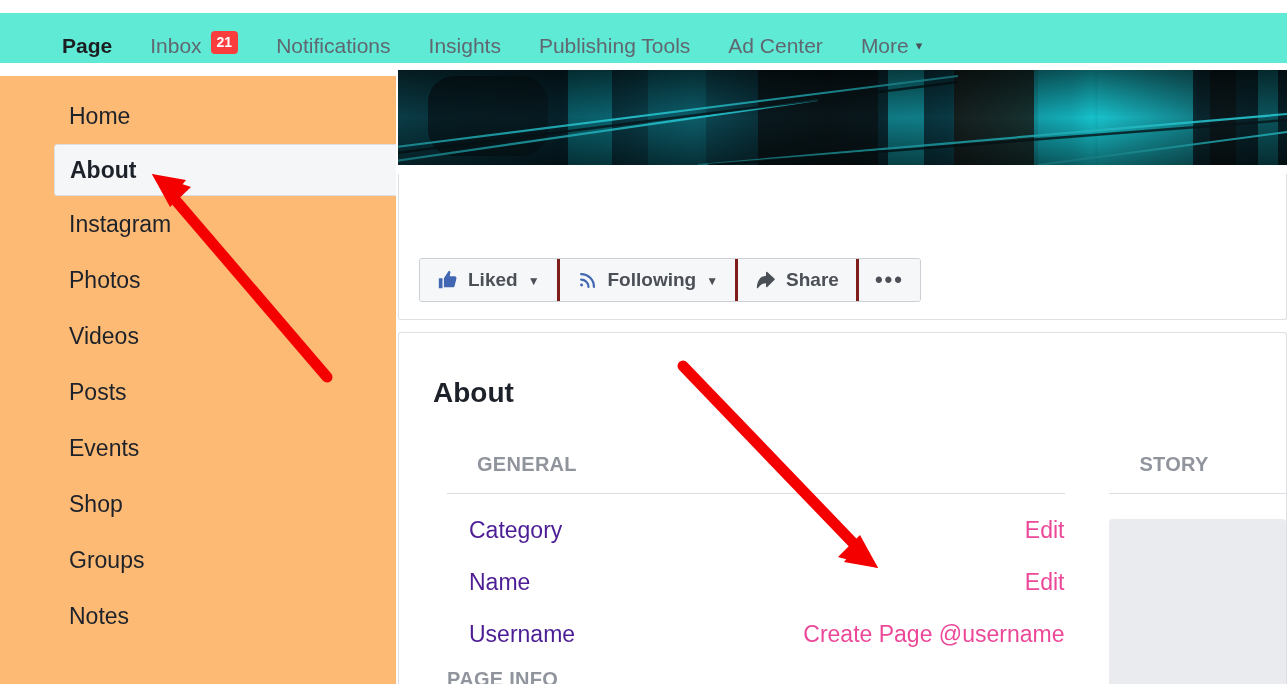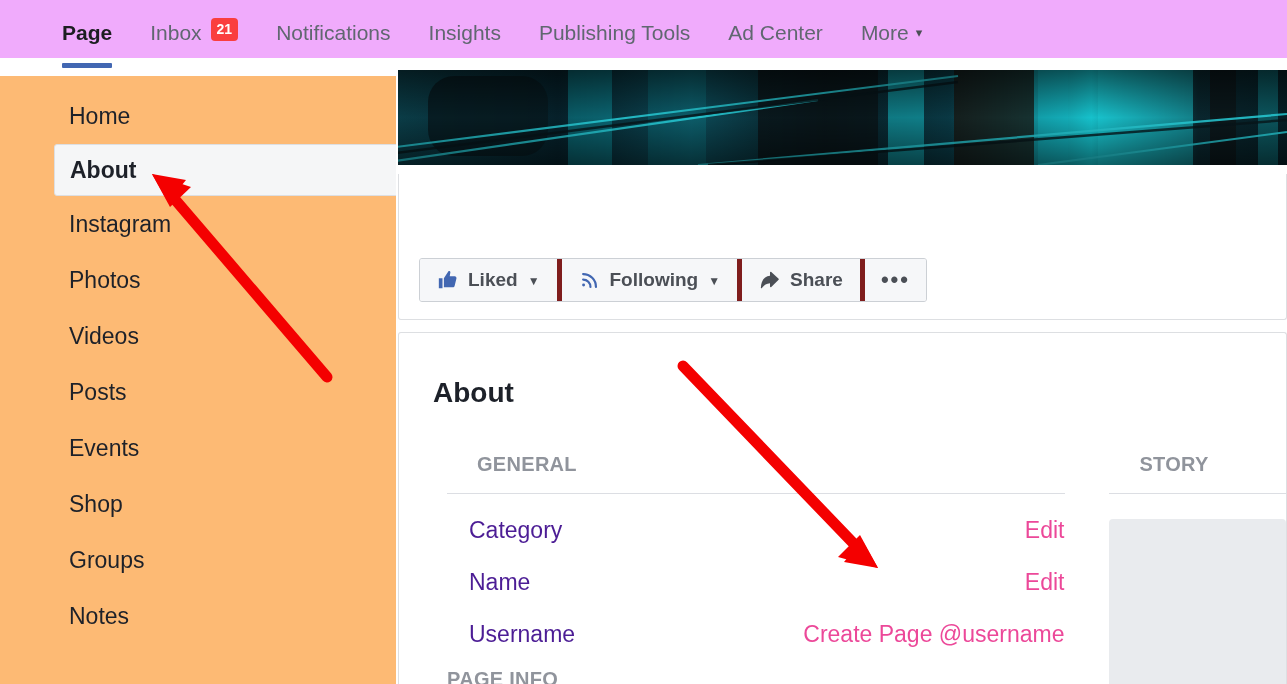--- a/index.html
+++ b/index.html
@@ -7,22 +7,22 @@
     width: 1287px; height: 684px;
     overflow: hidden;
     background: #ffffff;
     font-family: "Liberation Sans", sans-serif;
     -webkit-font-smoothing: antialiased;
   }
   #root { position: relative; width: 1287px; height: 684px; background: #ffffff; }
 
   
   .topnav {
-    position: absolute; left: 0; top: 0; width: 1287px; height: 58px;
-    background: #f0abfc;
+    position: absolute; left: 0; top: 13px; width: 1287px; height: 50px;
+    background: #5eead4;
     display: flex; align-items: flex-start;
   }
   .nav-items { display: flex; align-items: flex-start; padding-left: 62px; }
   .nav-item {
     position: relative;
     font-size: 21px;
     color: #606770;
     padding: 22px 0 0 0;
     margin-right: 38px;
     height: 70px;
@@ -111,21 +111,21 @@
     background: #f6f7f9;
     height: 44px;
   }
   .btn {
     display: flex; align-items: center;
     padding: 0 17px;
     font-size: 19px;
     font-weight: bold;
     color: #4b4f56;
     background: #f6f7f9;
-    border-right: 5px solid #7f1d1d;
+    border-right: 3px solid #7f1d1d;
     cursor: pointer;
     white-space: nowrap;
   }
   .btn:last-child { border-right: none; }
   .btn .ico { display: inline-flex; margin-right: 9px; align-items: center; }
   .btn .bcaret { margin-left: 10px; font-size: 12px; color: #4b4f56; position: relative; top: 1px; }
   .btn.dots { padding: 0 16px; letter-spacing: 2px; font-size: 22px; color: #4b4f56; }
 
   
   .about-card {

